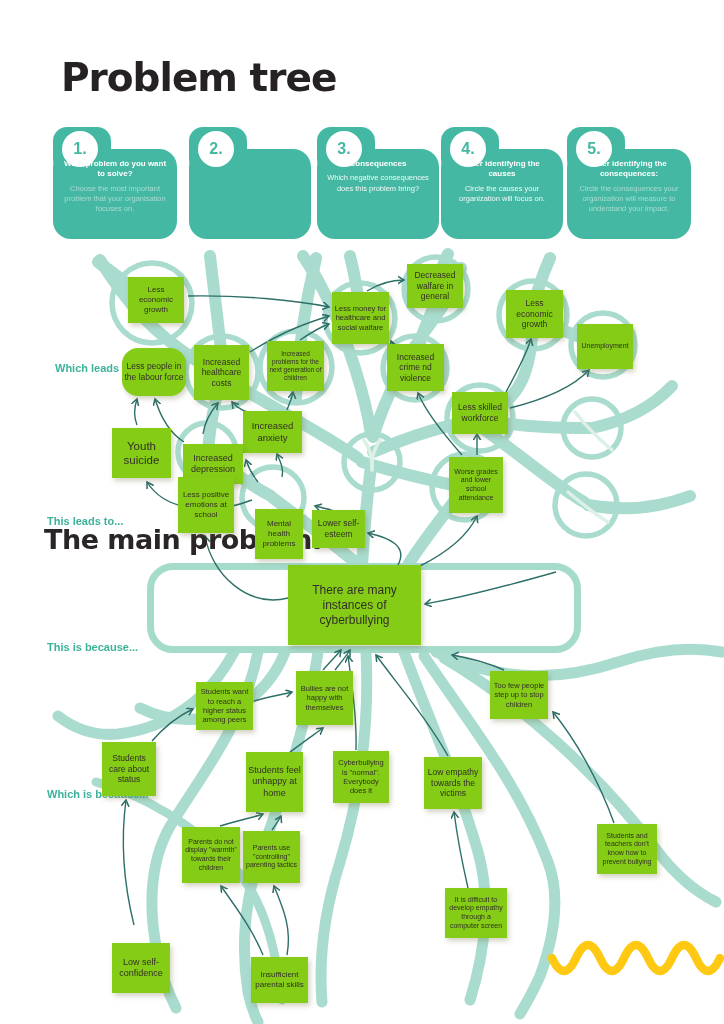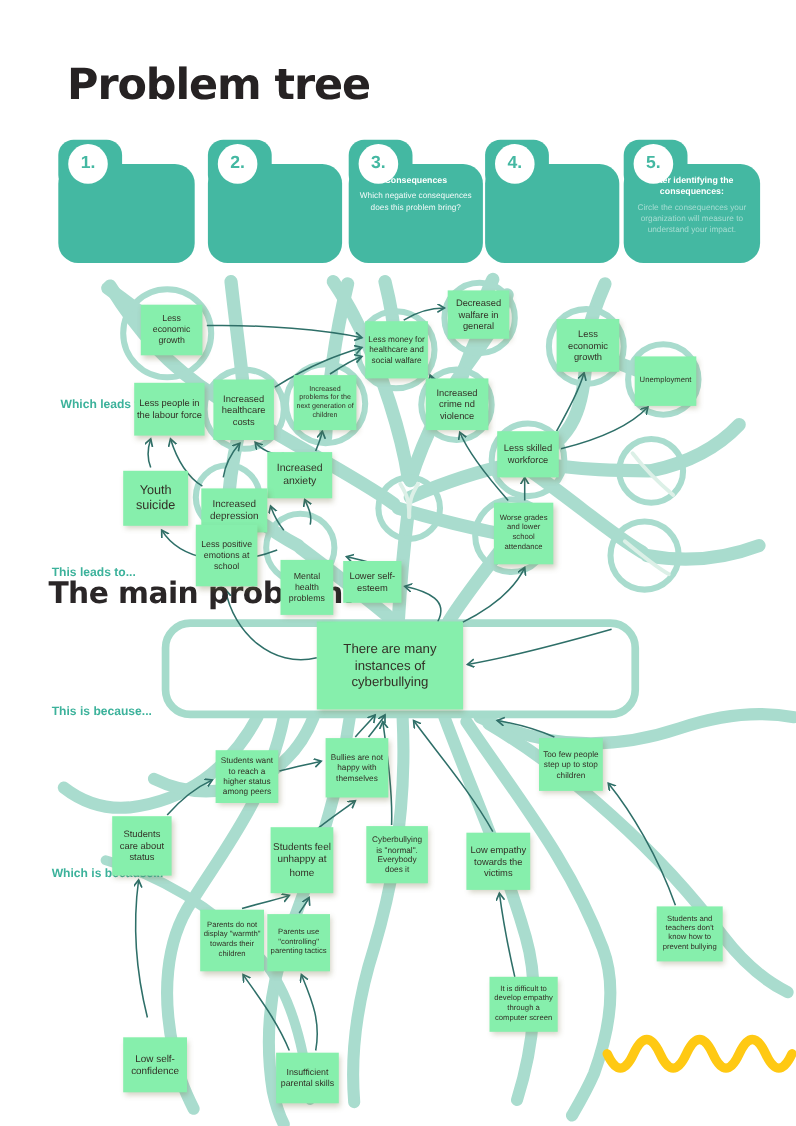--- a/index.html
+++ b/index.html
@@ -26,21 +26,21 @@
   
   .tlabel{position:absolute;font-weight:bold;font-size:11px;color:#3CB29B;}
   .main-problem{position:absolute;left:44px;top:524px;margin:0;font-family:"DejaVu Sans", sans-serif;
       font-weight:bold;font-size:27px;letter-spacing:-0.5px;color:#2A2627;}
 
   
   .main-box{position:absolute;left:147px;top:563px;width:420px;height:76px;background:#ffffff;
       border:7px solid #A5DBCB;border-radius:26px;}
 
   
-  .sticky{position:absolute;background:#86efac;color:#333026;display:flex;align-items:center;justify-content:center;
+  .sticky{position:absolute;background:#84cc16;color:#333026;display:flex;align-items:center;justify-content:center;
       text-align:center;line-height:1.25;padding:2px;box-sizing:border-box;
       box-shadow:2px 3px 5px rgba(110,105,60,0.30);}
   .sticky.main{font-weight:normal;}
 </style>
 </head>
 <body>
 
 <svg class="layer" width="724" height="1024" viewBox="0 0 724 1024">
   <g fill="none" stroke="#A9DCCE" stroke-linecap="round">
 
@@ -161,39 +161,47 @@
     </g>
 </svg>
 
 <h1 class="page-title">Problem tree</h1>
 
 <div id="steps-row">
     <div class="step" style="left: 53px; width: 124px;">
       <div class="step-tab"></div>
       <div class="step-body"></div>
       <div class="step-badge">1.</div>
+      <div class="step-content">
+        <p class="step-heading">What problem do you want to solve?</p>
+        <p class="step-text muted">Choose the most important problem that your organisation focuses on.</p>
+      </div>
     </div>
     <div class="step" style="left: 189px; width: 122px;">
       <div class="step-tab"></div>
       <div class="step-body"></div>
       <div class="step-badge">2.</div>
     </div>
     <div class="step" style="left: 317px; width: 122px;">
       <div class="step-tab"></div>
       <div class="step-body"></div>
       <div class="step-badge">3.</div>
       <div class="step-content">
         <p class="step-heading">Consequences</p>
         <p class="step-text">Which negative consequences does this problem bring?</p>
       </div>
     </div>
     <div class="step" style="left: 441px; width: 122px;">
       <div class="step-tab"></div>
       <div class="step-body"></div>
       <div class="step-badge">4.</div>
+      <div class="step-content">
+        <p class="step-heading">After identifying the causes</p>
+        <p class="step-text">Circle the causes your organization will focus on.</p>
+      </div>
     </div>
     <div class="step" style="left: 567px; width: 124px;">
       <div class="step-tab"></div>
       <div class="step-body"></div>
       <div class="step-badge">5.</div>
       <div class="step-content">
         <p class="step-heading">After identifying the consequences:</p>
         <p class="step-text muted">Circle the consequences your organization will measure to understand your impact.</p>
       </div>
     </div>
@@ -202,21 +210,21 @@
 <div class="tlabel" style="left:55px;top:362px;">Which leads to...</div>
 <div class="tlabel" style="left:47px;top:515px;">This leads to...</div>
 <h2 class="main-problem">The main problem:</h2>
 <div class="tlabel" style="left:47px;top:641px;">This is because...</div>
 <div class="tlabel" style="left:47px;top:788px;">Which is because...</div>
 
 <div class="sticky main" style="left:288px;top:565px;width:133px;height:80px;font-size:12px;">There are many instances of cyberbullying</div>
 
 <div id="stickies">
     <div class="sticky" style="left: 128px; top: 277px; width: 56px; height: 46px; font-size: 8px;">Less economic growth</div>
-    <div class="sticky" style="left: 122px; top: 348px; width: 64px; height: 48px; font-size: 8.5px;">Less people in the labour force</div>
+    <div class="sticky" style="left: 122px; top: 348px; width: 64px; height: 48px; font-size: 8.5px; border-radius: 16px;">Less people in the labour force</div>
     <div class="sticky" style="left: 194px; top: 345px; width: 55px; height: 55px; font-size: 8.5px;">Increased healthcare costs</div>
     <div class="sticky" style="left: 267px; top: 341px; width: 57px; height: 50px; font-size: 6.5px;">Increased problems for the next generation of children</div>
     <div class="sticky" style="left: 332px; top: 292px; width: 57px; height: 52px; font-size: 7.5px;">Less money for healthcare and social walfare</div>
     <div class="sticky" style="left: 407px; top: 264px; width: 56px; height: 44px; font-size: 8.5px;">Decreased walfare in general</div>
     <div class="sticky" style="left: 387px; top: 344px; width: 57px; height: 47px; font-size: 8.5px;">Increased crime nd violence</div>
     <div class="sticky" style="left: 506px; top: 290px; width: 57px; height: 48px; font-size: 8.5px;">Less economic growth</div>
     <div class="sticky" style="left: 577px; top: 324px; width: 56px; height: 45px; font-size: 7px;">Unemployment</div>
     <div class="sticky" style="left: 452px; top: 392px; width: 56px; height: 42px; font-size: 8.5px;">Less skilled workforce</div>
     <div class="sticky" style="left: 243px; top: 411px; width: 59px; height: 42px; font-size: 9.5px;">Increased anxiety</div>
     <div class="sticky" style="left: 112px; top: 428px; width: 59px; height: 50px; font-size: 11.5px;">Youth suicide</div>

